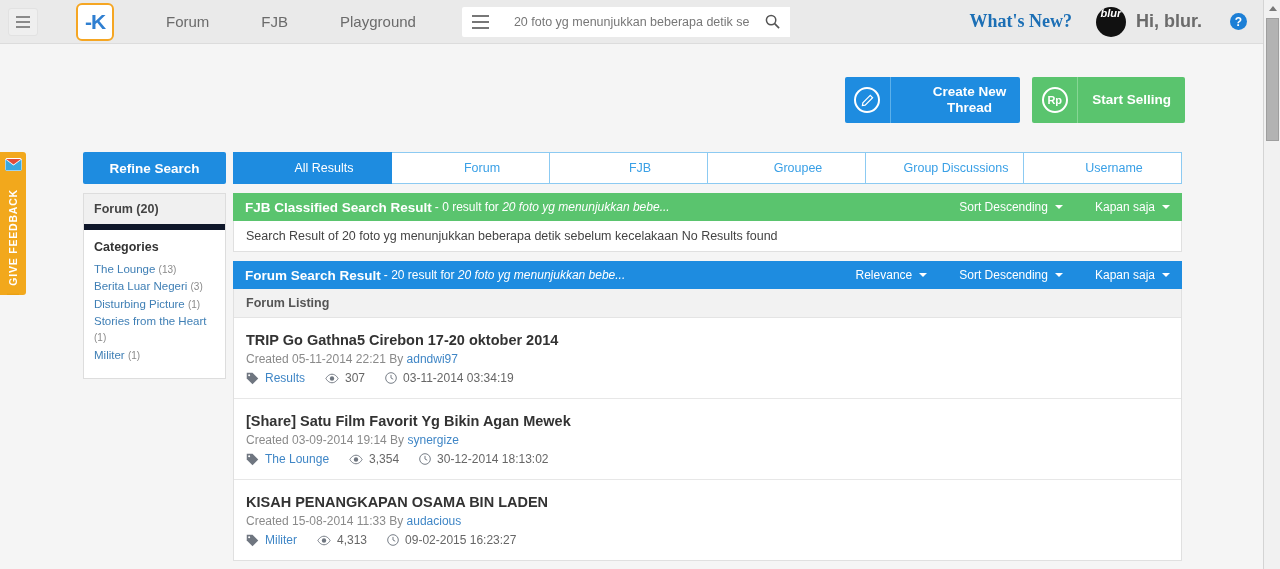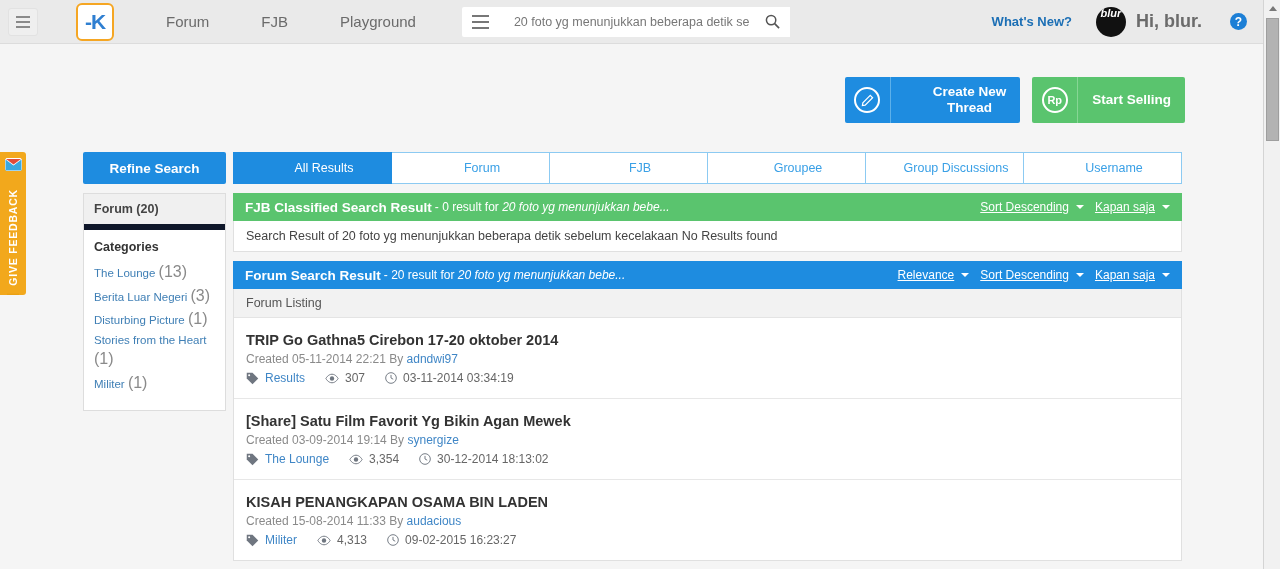--- a/index.html
+++ b/index.html
@@ -55,21 +55,21 @@
     display: flex; align-items: center; justify-content: space-between;
     padding: 0 10px 0 14px;
   }
   .search-field input {
     border: none; outline: none; font-size: 12.5px; color: #777;
     font-family: "Liberation Sans", sans-serif; width: 235px; background: transparent;
   }
   .search-icon { cursor: pointer; display: flex; align-items: center; }
 
   .header-right { display: flex; align-items: center; margin-left: auto; padding-right: 16px; }
-  .whats-new { font-size: 13px; color: #1c6fb5; font-weight: bold; cursor: pointer; text-decoration: none; }
+  .whats-new { font-size: 18px; color: #1c6fb5; font-weight: bold; cursor: pointer; text-decoration: none; font-family: Liberation Serif, serif; }
   .avatar {
     width: 30px; height: 30px; border-radius: 50%; background: #111;
     margin-left: 24px; display: flex; align-items: flex-start; justify-content: center;
     color: #fff; font-size: 11px; font-weight: bold; font-style: italic; cursor: pointer;
     overflow: hidden;
   }
   .hi-user { font-size: 18px; color: #6b6b6b; font-weight: bold; margin-left: 10px; }
   .help-icon {
     width: 17px; height: 17px; border-radius: 50%; background: #1c7fd6;
     color: #fff; font-size: 12px; font-weight: bold;
@@ -144,21 +144,21 @@
   }
   .sb-panel { margin-top: 9px; background: #fff; border: 1px solid #ddd; }
   .sb-header {
     padding: 8px 10px; background: #f0f0f0; border-bottom: 6px solid #0f172a;
     font-size: 12.5px; color: #444; font-weight: bold; cursor: pointer;
   }
   .sb-body { padding: 10px 10px 14px; }
   .sb-title { font-size: 12.5px; font-weight: bold; color: #333; margin-bottom: 7px; }
   .cat-item { font-size: 11.5px; line-height: 1.42; margin-bottom: 1px; }
   .cat-link { color: #3f7fb5; text-decoration: none; cursor: pointer; }
-  .cat-count { color: #8a8a8a; font-size: 16px; margin-top: 10px; }
+  .cat-count { color: #8a8a8a; font-size: 10px; margin-top: 10px; }
 
   .content { position: absolute; left: 233px; top: 152px; width: 949px; }
 
   
   .tabs { display: flex; height: 32px; }
   .tab {
     flex: 1; border: 1px solid #8ccaf2; border-left: none;
     background: #fff; color: #3aa0e6; font-size: 12.5px;
     display: flex; align-items: center; justify-content: center;
     cursor: pointer;
@@ -171,36 +171,36 @@
   .block { margin-top: 9px; }
   .bar {
     height: 28px; display: flex; align-items: center;
     padding: 0 12px; color: #fff; font-size: 13px;
   }
   .bar.green { background: #5ac46e; }
   .bar.blue { background: #1e8ce0; }
   .bar-title { font-weight: bold; font-size: 13.5px; }
   .bar-sub { font-size: 12px; margin-left: 3px; }
   .bar-sub em { font-style: italic; }
-  .bar-right { margin-left: auto; display: flex; align-items: center; gap: 11px; text-decoration: underline; }
+  .bar-right { margin-left: auto; display: flex; align-items: center; gap: 32px; }
   .bar-ctl {
     font-size: 12px; color: #fff; display: flex; align-items: center; gap: 7px; cursor: pointer;
   }
   .caret {
     width: 0; height: 0; border-left: 4px solid transparent; border-right: 4px solid transparent;
     border-top: 4px solid #fff;
   }
 
   .panel { background: #fff; border: 1px solid #e0e0e0; border-top: none; }
   .panel-note {
     padding: 8px 12px; font-size: 12.5px; color: #444; background: #fff;
   }
   .subhead {
     padding: 7px 12px; font-size: 12.5px; color: #555;
-    background: #f2f2f2; border-bottom: 1px solid #e4e4e4;
+    background: #f2f2f2; border-bottom: 1px solid #e4e4e4; font-weight: bold;
   }
 
   .listing { padding: 14px 12px 13px; border-bottom: 1px solid #e7e7e7; }
   .listing:last-child { border-bottom: none; }
   .l-title {
     font-size: 14.5px; font-weight: bold; color: #333;
     margin-bottom: 4px; cursor: pointer; text-decoration: none; display: block;
   }
   .l-meta { font-size: 12px; color: #8a8a8a; margin-bottom: 5px; }
   .l-author { color: #3f86c6; text-decoration: none; cursor: pointer; }

